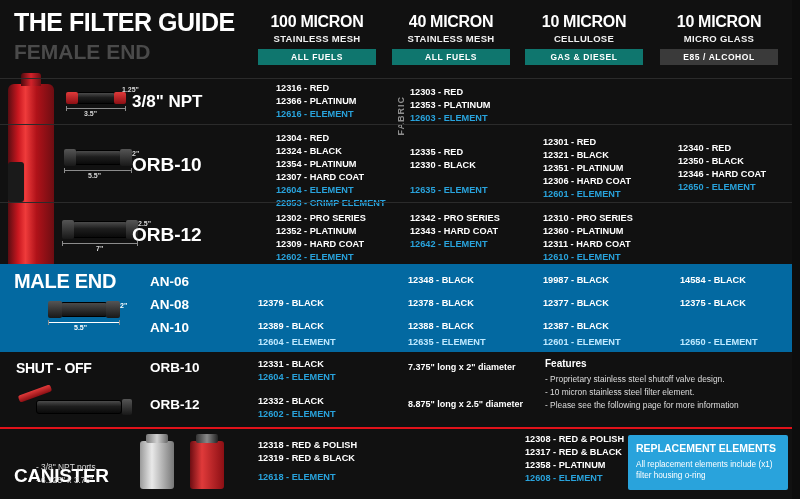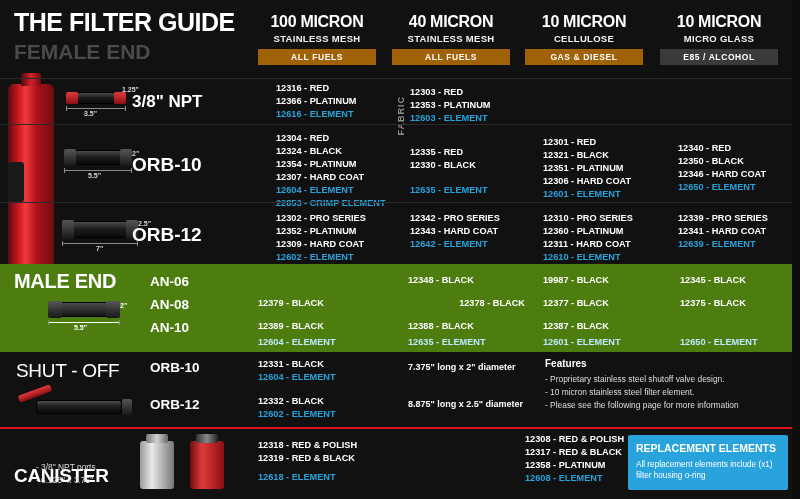--- a/index.html
+++ b/index.html
@@ -24,21 +24,21 @@
     letter-spacing: 0px; margin-top: 6px; line-height: 1;
   }
 
   .colhead { position: absolute; top: 14px; text-align: center; width: 118px; }
   .colhead .mic { font-size: 16px; font-weight: bold; letter-spacing: -0.3px; line-height: 1.05; }
   .colhead .typ { font-size: 9.5px; font-weight: bold; letter-spacing: 0.3px; margin-top: 2px; color: #f2f2f2; }
   .colhead .fuel {
     margin-top: 5px; font-size: 8.5px; font-weight: bold; letter-spacing: 0.6px;
     padding: 3px 0 3px; color: #fff;
   }
-  .fuel.grey { background: #a16207; }
+  .fuel.grey { background: #0f766e; }
   .fuel.dark { background: #3a3a3a; }
 
   .c1 { left: 258px; } .c2 { left: 392px; } .c3 { left: 525px; } .c4 { left: 660px; }
   .cell {
     position: relative;
     display: flex; flex-direction: column; justify-content: center;
     padding: 4px 2px;
   }
   .cell.cdata { align-items: flex-start; padding-left: 18px; }
   .pn { font-size: 9.2px; font-weight: bold; color: #fff; line-height: 1.42; white-space: nowrap; }
@@ -81,32 +81,32 @@
   .filt .endr { position: absolute; background: linear-gradient(180deg,#e03a3a,#8c0f14); border-radius: 2px; }
   .filt .endk { position: absolute; background: linear-gradient(180deg,#555,#181818); border-radius: 2px; }
   .dimtxt { position: absolute; font-size: 7px; color: #d8d8d8; font-weight: bold; }
   .dimline { position: absolute; height: 1px; background: #8c8c8c; }
   .dimline:before, .dimline:after {
     content:""; position:absolute; top:-2px; width:1px; height:5px; background:#8c8c8c;
   }
   .dimline:before { left: 0; } .dimline:after { right: 0; }
 
   
-  .redband { position: relative; background: #4d7c0f; }
+  .redband { position: relative; background: #0369a1; }
   .redband .pn { color: #fff; }
   .redband .pn.blue { color: #bfe9ff; }
   .male-title {
     position: absolute; left: 14px; top: 6px;
     font-size: 20px; font-weight: bold; color: #fff; letter-spacing: -0.3px;
   }
   .an-label { font-size: 13.5px; font-weight: bold; color: #fff; }
 
   
   .shutoff { position: relative; background: #111; }
-  .so-title { font-size: 19px; font-weight: normal; color: #fff; letter-spacing: -0.3px; }
+  .so-title { font-size: 14px; font-weight: bold; color: #fff; letter-spacing: -0.3px; }
   .features-title { font-size: 10px; font-weight: bold; color: #fff; margin-bottom: 4px; }
   .features li { font-size: 8.4px; color: #ddd; line-height: 1.55; list-style: none; }
   .desc { font-size: 9px; color: #fff; font-weight: bold; }
 
   
   .canband { position: relative; background: #111; }
   .can-title { font-size: 19px; font-weight: bold; color: #fff; letter-spacing: -0.3px; }
   .can-note { font-size: 8.4px; color: #ddd; line-height: 1.6; list-style: none; }
   .repl {
     position: absolute; right: 4px; top: 8px; width: 160px;
@@ -264,27 +264,20 @@
       </div>
     </div>
     <div class="col-c" style="top:6px;">
       <div class="cell cdata">
         <div class="pn">12310 - PRO SERIES</div>
         <div class="pn">12360 - PLATINUM</div>
         <div class="pn">12311 - HARD COAT</div>
         <div class="pn blue">12610 - ELEMENT</div>
       </div>
     </div>
-    <div class="col-d" style="top:6px;">
-      <div class="cell cdata">
-        <div class="pn">12339 - PRO SERIES</div>
-        <div class="pn">12341 - HARD COAT</div>
-        <div class="pn blue">12639 - ELEMENT</div>
-      </div>
-    </div>
   </div>
 
   <div class="redband" style="height:88px;">
     <div class="male-title">MALE END</div>
 
     <div class="filt" style="left:40px; top:28px; width:92px; height:40px;">
       <div class="body" style="left:20px; top:10px; width:48px; height:15px; background:linear-gradient(180deg,#4b4b4b,#141414);"></div>
       <div class="endk" style="left:8px; top:9px; width:14px; height:17px;"></div>
       <div class="endk" style="left:66px; top:9px; width:14px; height:17px;"></div>
       <div class="dimtxt" style="left:80px; top:10px; color:#fff;">2"</div>
@@ -296,28 +289,28 @@
     <div style="position:absolute; left:150px; top:33px;" class="an-label">AN-08</div>
     <div style="position:absolute; left:150px; top:56px;" class="an-label">AN-10</div>
 
     <div class="col-b" style="top:10px;">
       <div class="pn" style="padding-left:16px;">12348 - BLACK</div>
     </div>
     <div class="col-c" style="top:10px;">
       <div class="pn" style="padding-left:18px;">19987 - BLACK</div>
     </div>
     <div class="col-d" style="top:10px;">
-      <div class="pn" style="padding-left:20px;">12345 - BLACK</div>
+      <div class="pn" style="padding-left:20px;">14584 - BLACK</div>
     </div>
 
     <div class="col-a" style="top:33px;">
       <div class="pn">12379 - BLACK</div>
     </div>
     <div class="col-b" style="top:33px;">
-      <div class="pn" style="padding-left:16px;text-align:right;">12378 - BLACK</div>
+      <div class="pn" style="padding-left:16px;">12378 - BLACK</div>
     </div>
     <div class="col-c" style="top:33px;">
       <div class="pn" style="padding-left:18px;">12377 - BLACK</div>
     </div>
     <div class="col-d" style="top:33px;">
       <div class="pn" style="padding-left:20px;">12375 - BLACK</div>
     </div>
 
     <div class="col-a" style="top:56px;">
       <div class="pn">12389 - BLACK</div>

